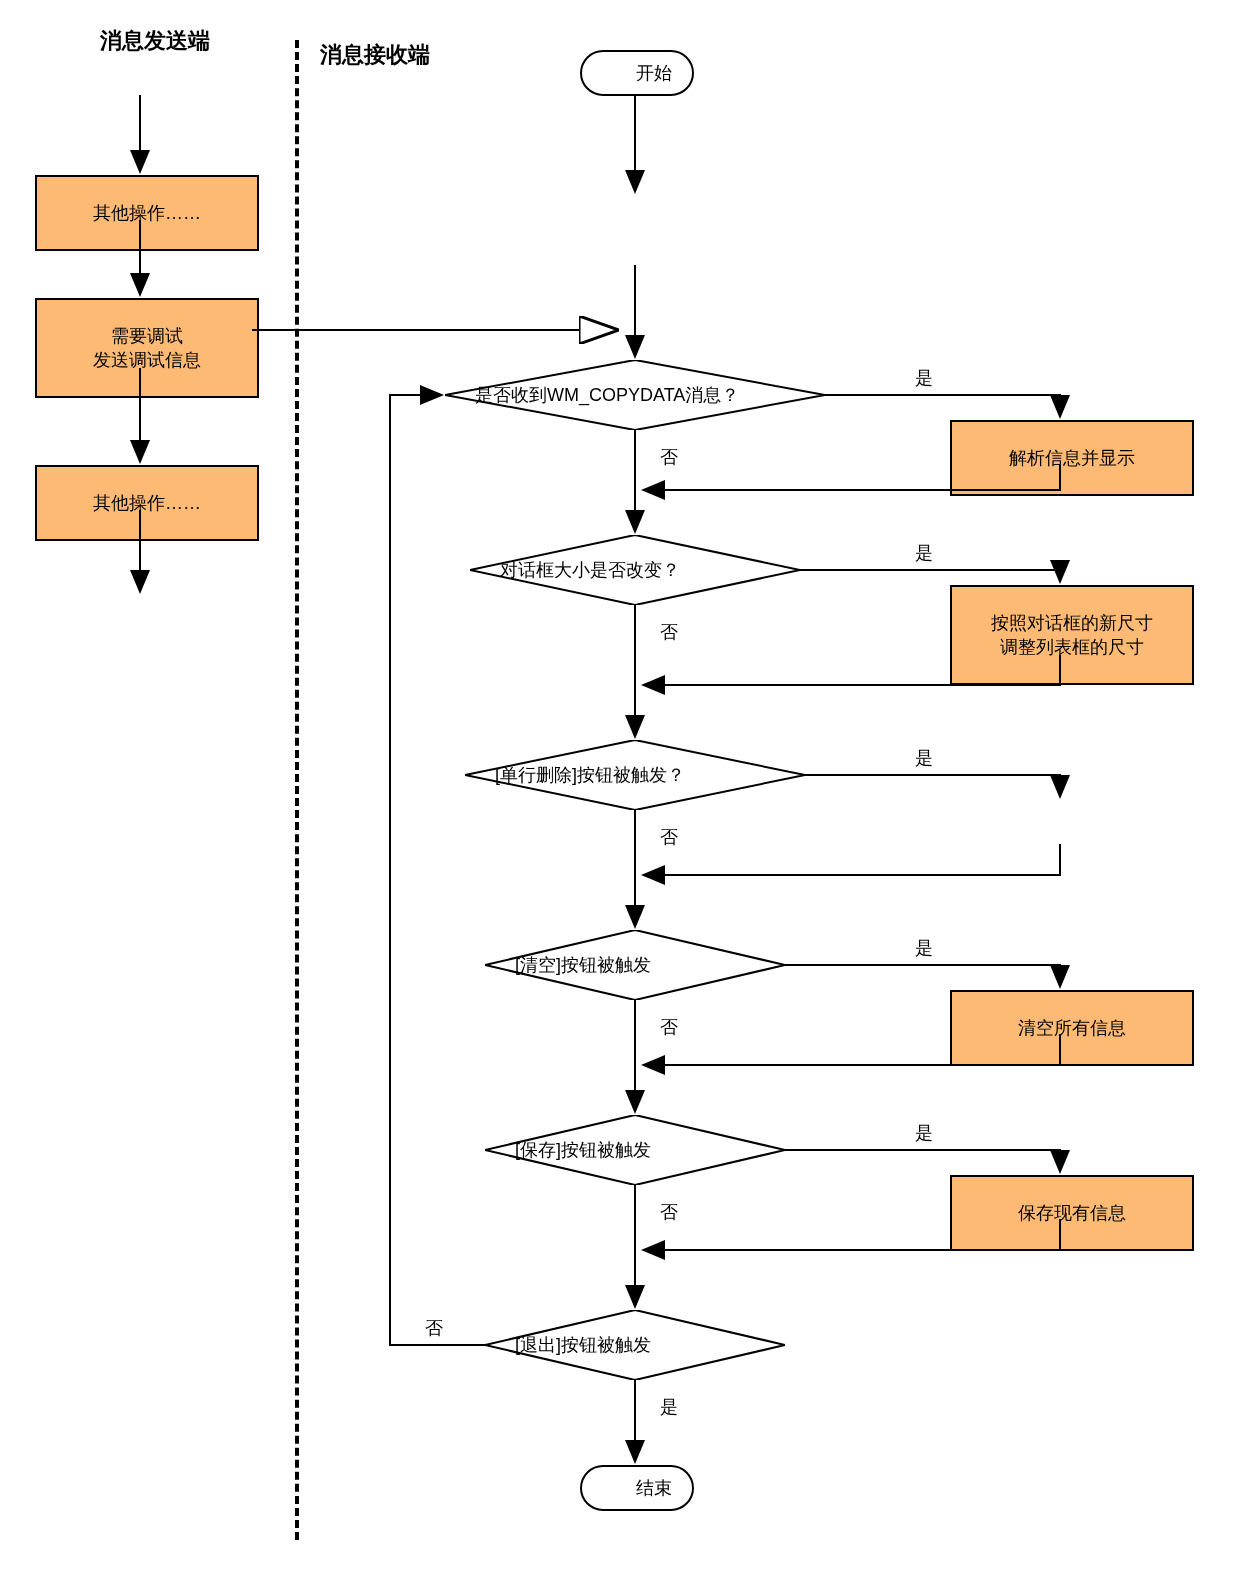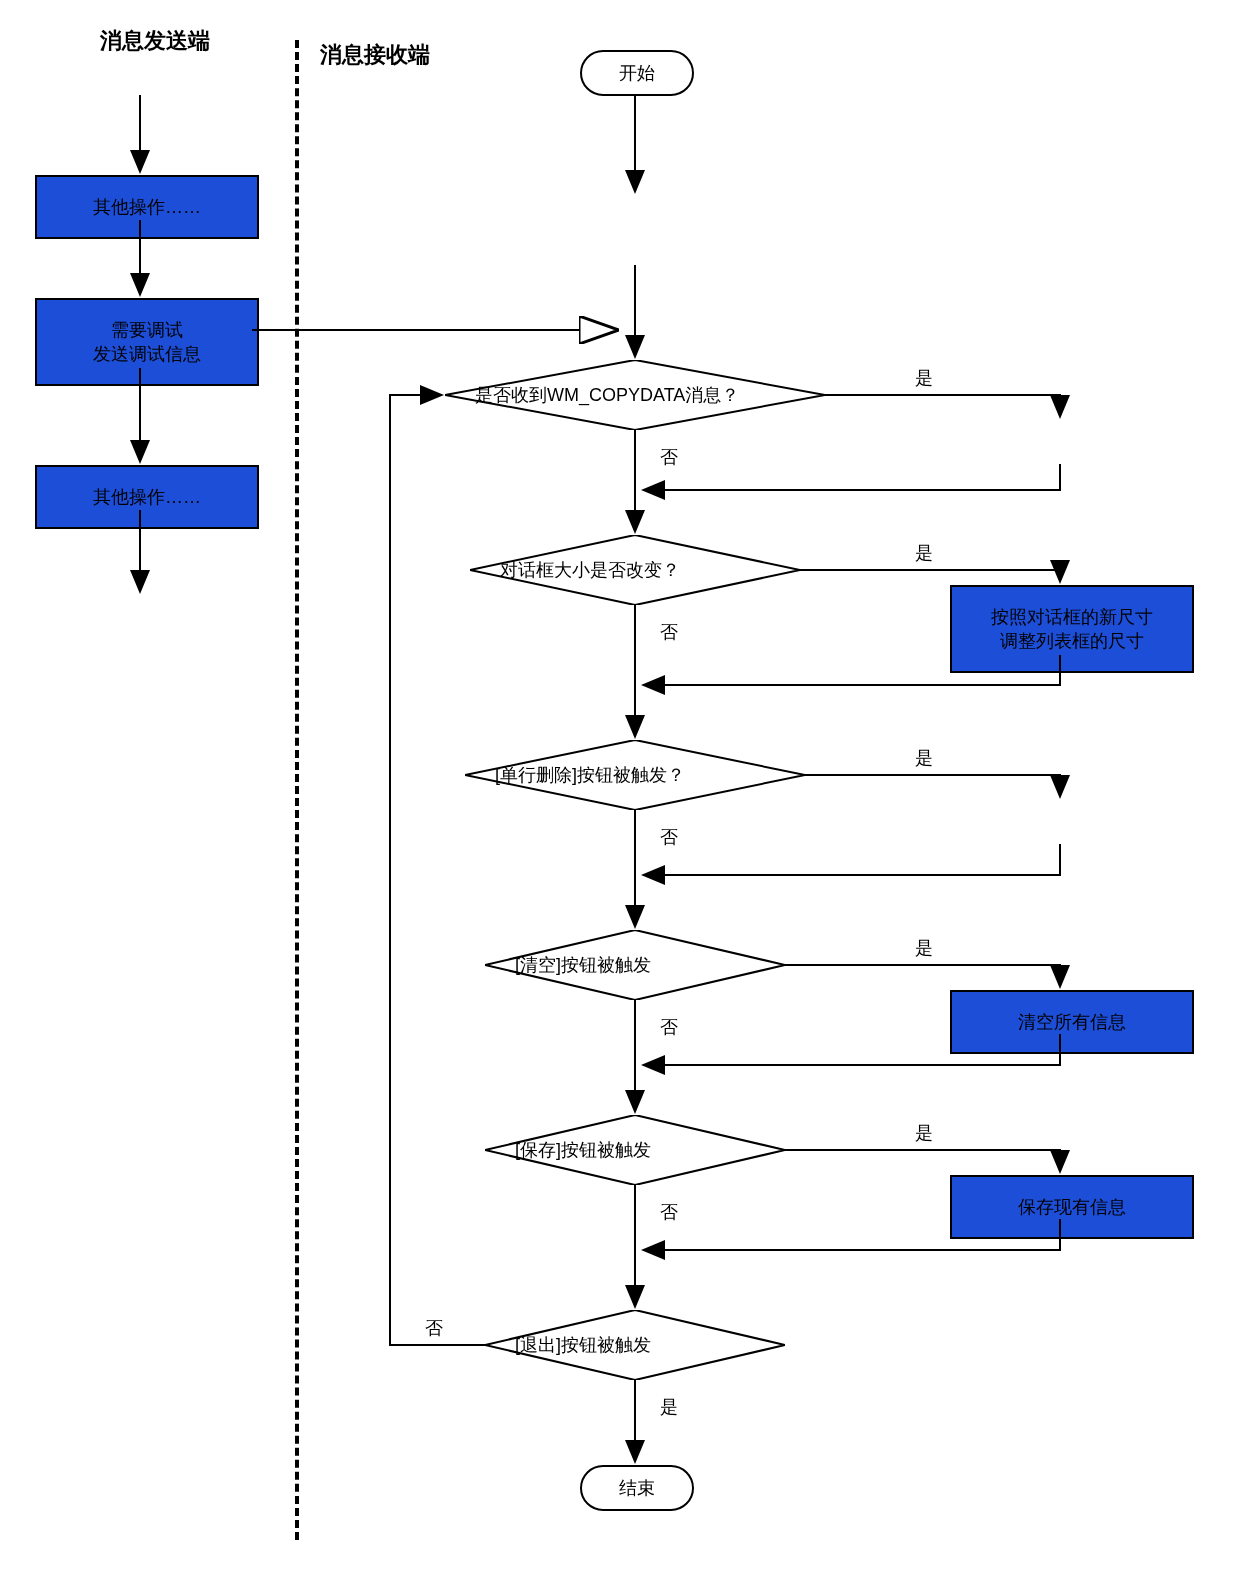--- a/index.html
+++ b/index.html
@@ -1,19 +1,19 @@
 <!DOCTYPE html>
 <html><head>
 <meta charset="utf-8">
 <style>
 body{margin:0;padding:20px;background:#fff;font-family:"SimSun","Microsoft YaHei",sans-serif;font-size:18px}
 .diagram{position:relative;width:1220px;height:1545px}
 .heading{position:absolute;font-weight:bold;font-size:22px}
-.box{position:absolute;border:2px solid #000;text-align:center;display:flex;align-items:center;justify-content:center;padding:12px 10px;background:#1d4ed8}
-.terminal{position:absolute;border:2px solid #000;border-radius:28px;text-align:center;display:flex;align-items:center;justify-content:center;padding:6px 20px;background:#fff}
+.box{position:absolute;border:2px solid #000;text-align:center;display:flex;align-items:center;justify-content:center;padding:18px 10px;background:#fdba74}
+.terminal{position:absolute;border:2px solid #000;border-radius:28px;text-align:center;display:flex;align-items:center;justify-content:flex-end;padding:6px 20px;background:#fff}
 .diamond{position:absolute;background:#fff}
 .diamond svg{position:absolute;top:0;left:0}
 .dlabel{position:absolute;width:100%;height:100%;display:flex;align-items:center;justify-content:flex-start;text-align:center;padding:0 30px;box-sizing:border-box}
 .lbl{position:absolute;font-size:18px}
 .dash{position:absolute;border-left:4px dashed #000;height:1500px;top:20px}
 svg.lines{position:absolute;top:0;left:0;pointer-events:none}
 </style>
 </head>
 <body>
 
@@ -41,20 +41,23 @@
     </div>
 
 
 <div class="diamond" style="left:425px;top:340px;width:380px;height:70px">
 <svg width="380" height="70">
         <polygon points="190,0 380,35 190,70 0,35" fill="white" stroke="black" stroke-width="2"></polygon>
       </svg>
 <div class="dlabel">
         <span>是否收到WM_COPYDATA消息？</span>
       </div>
+    </div>
+<div class="box" style="left:930px;top:400px;width:220px;height:36px">
+      <span>解析信息并显示</span>
     </div>
 
 <div class="diamond" style="left:450px;top:515px;width:330px;height:70px">
 <svg width="330" height="70">
         <polygon points="165,0 330,35 165,70 0,35" fill="white" stroke="black" stroke-width="2"></polygon>
       </svg>
 <div class="dlabel">
         <span>对话框大小是否改变？</span>
       </div>
     </div>

